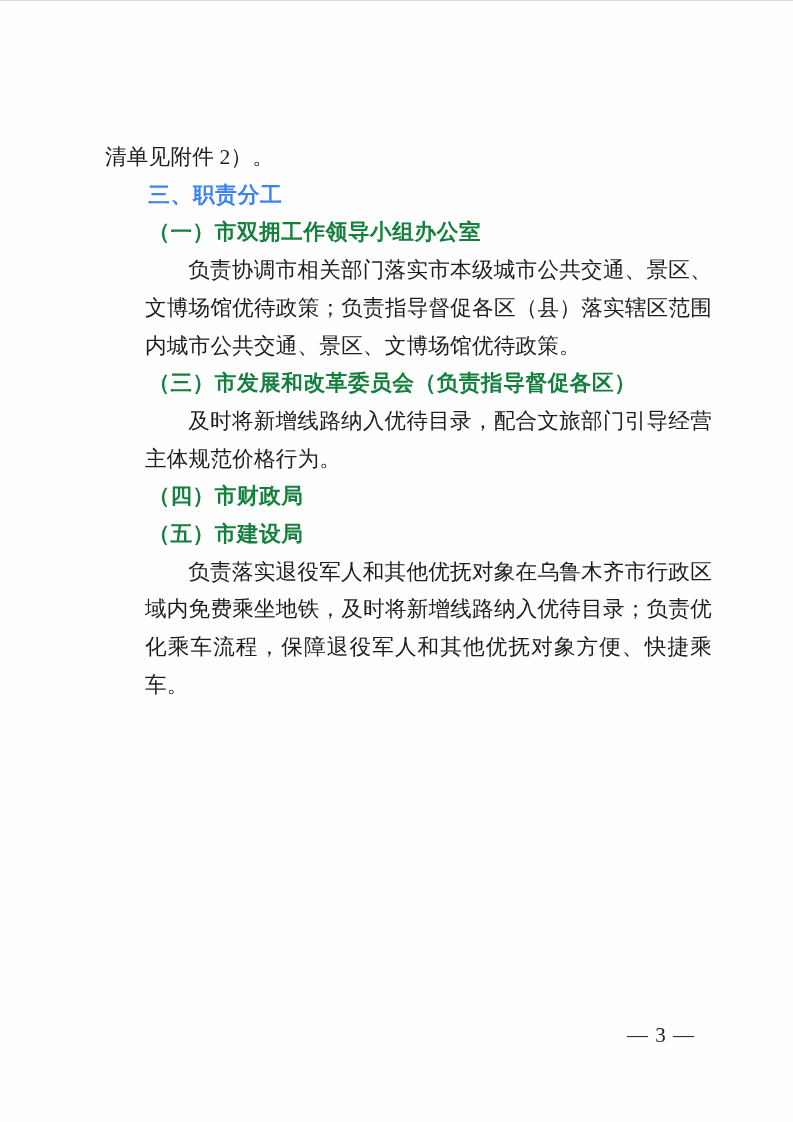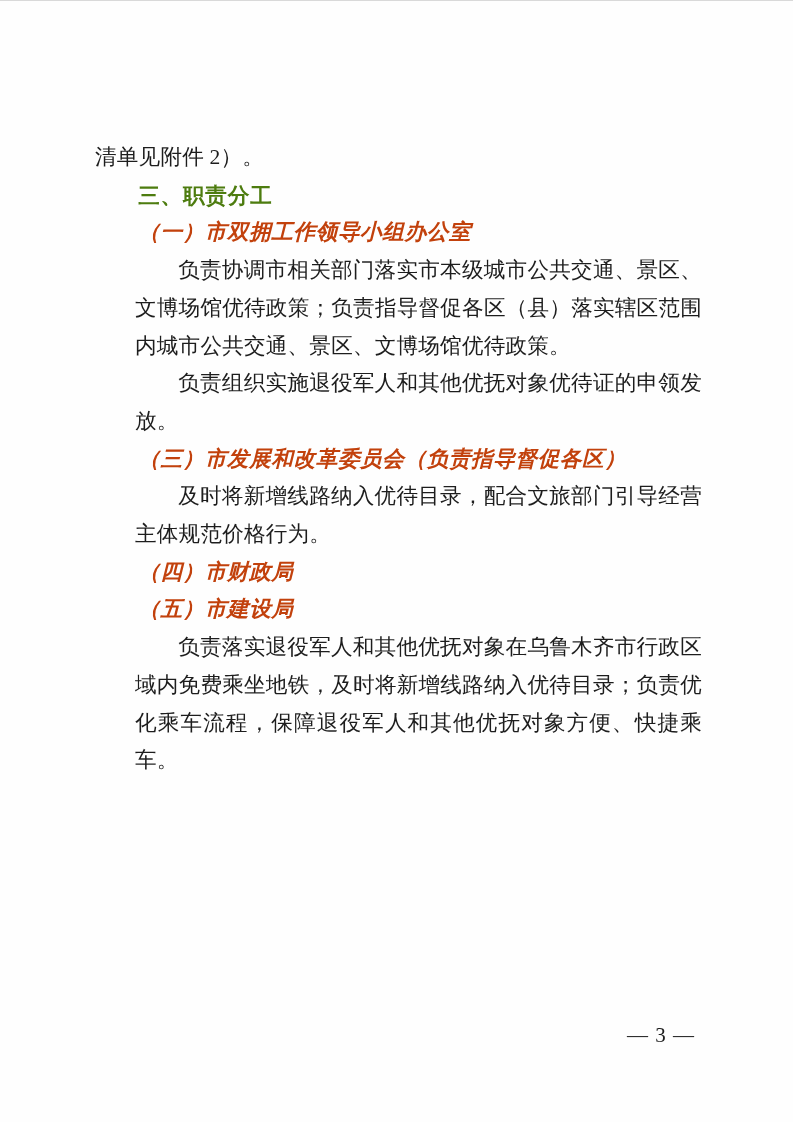--- a/index.html
+++ b/index.html
@@ -14,21 +14,21 @@
     overflow: hidden;
   }
   .page {
     position: absolute;
     inset: 0;
     background: #fefefe;
     border-top: 1px solid #d9d9d9;
   }
   .content {
     position: absolute;
-    left: 95px;
+    left: 105px;
     top: 138px;
     width: 607px;
     color: #1d1d1d;
     font-family: "Liberation Serif", "DejaVu Serif", serif;
   }
   .content p {
     margin: 0;
     font-size: 21.6px;
     line-height: 37.7px;
     letter-spacing: 0.2px;
@@ -39,31 +39,30 @@
     text-indent: 43.2px;
     margin-left: 40px;
   }
   p.cont {
     text-align: justify;
     text-justify: inter-character;
     text-indent: 0;
   }
   p.h1 {
     text-indent: 43.2px;
-    font-family: Liberation Sans, sans-serif;
+    font-family: Liberation Serif, serif;
     font-weight: 700;
-    color: #4d7c0f;
+    color: #3b82f6;
     letter-spacing: 0.8px;
   }
   p.h2 {
     text-indent: 43.2px;
     font-weight: 700;
-    color: #c2410c;
+    color: #15803d;
     letter-spacing: 0.6px;
-    font-style: italic;
   }
   .footer {
     position: absolute;
     top: 997px;
     right: 98px;
     font-family: "Liberation Serif", "DejaVu Serif", serif;
     font-size: 21px;
     color: #1d1d1d;
     letter-spacing: 1px;
     white-space: pre;
@@ -71,21 +70,20 @@
 </style>
 </head>
 <body>
 
 <div class="page">
   <div class="content">
     <p class="cont">清单见附件 2）。</p>
     <p class="h1">三、职责分工</p>
     <p class="h2">（一）市双拥工作领导小组办公室</p>
     <p class="body">负责协调市相关部门落实市本级城市公共交通、景区、文博场馆优待政策；负责指导督促各区（县）落实辖区范围内城市公共交通、景区、文博场馆优待政策。</p>
-    <p class="body">负责组织实施退役军人和其他优抚对象优待证的申领发放。</p>
     <p class="h2">（三）市发展和改革委员会（负责指导督促各区）</p>
     <p class="body">及时将新增线路纳入优待目录，配合文旅部门引导经营主体规范价格行为。</p>
     <p class="h2">（四）市财政局</p>
     <p class="h2">（五）市建设局</p>
     <p class="body">负责落实退役军人和其他优抚对象在乌鲁木齐市行政区域内免费乘坐地铁，及时将新增线路纳入优待目录；负责优化乘车流程，保障退役军人和其他优抚对象方便、快捷乘车。</p>
   </div>
 
   <div class="footer">
     <span>— 3 —</span>
   </div>

